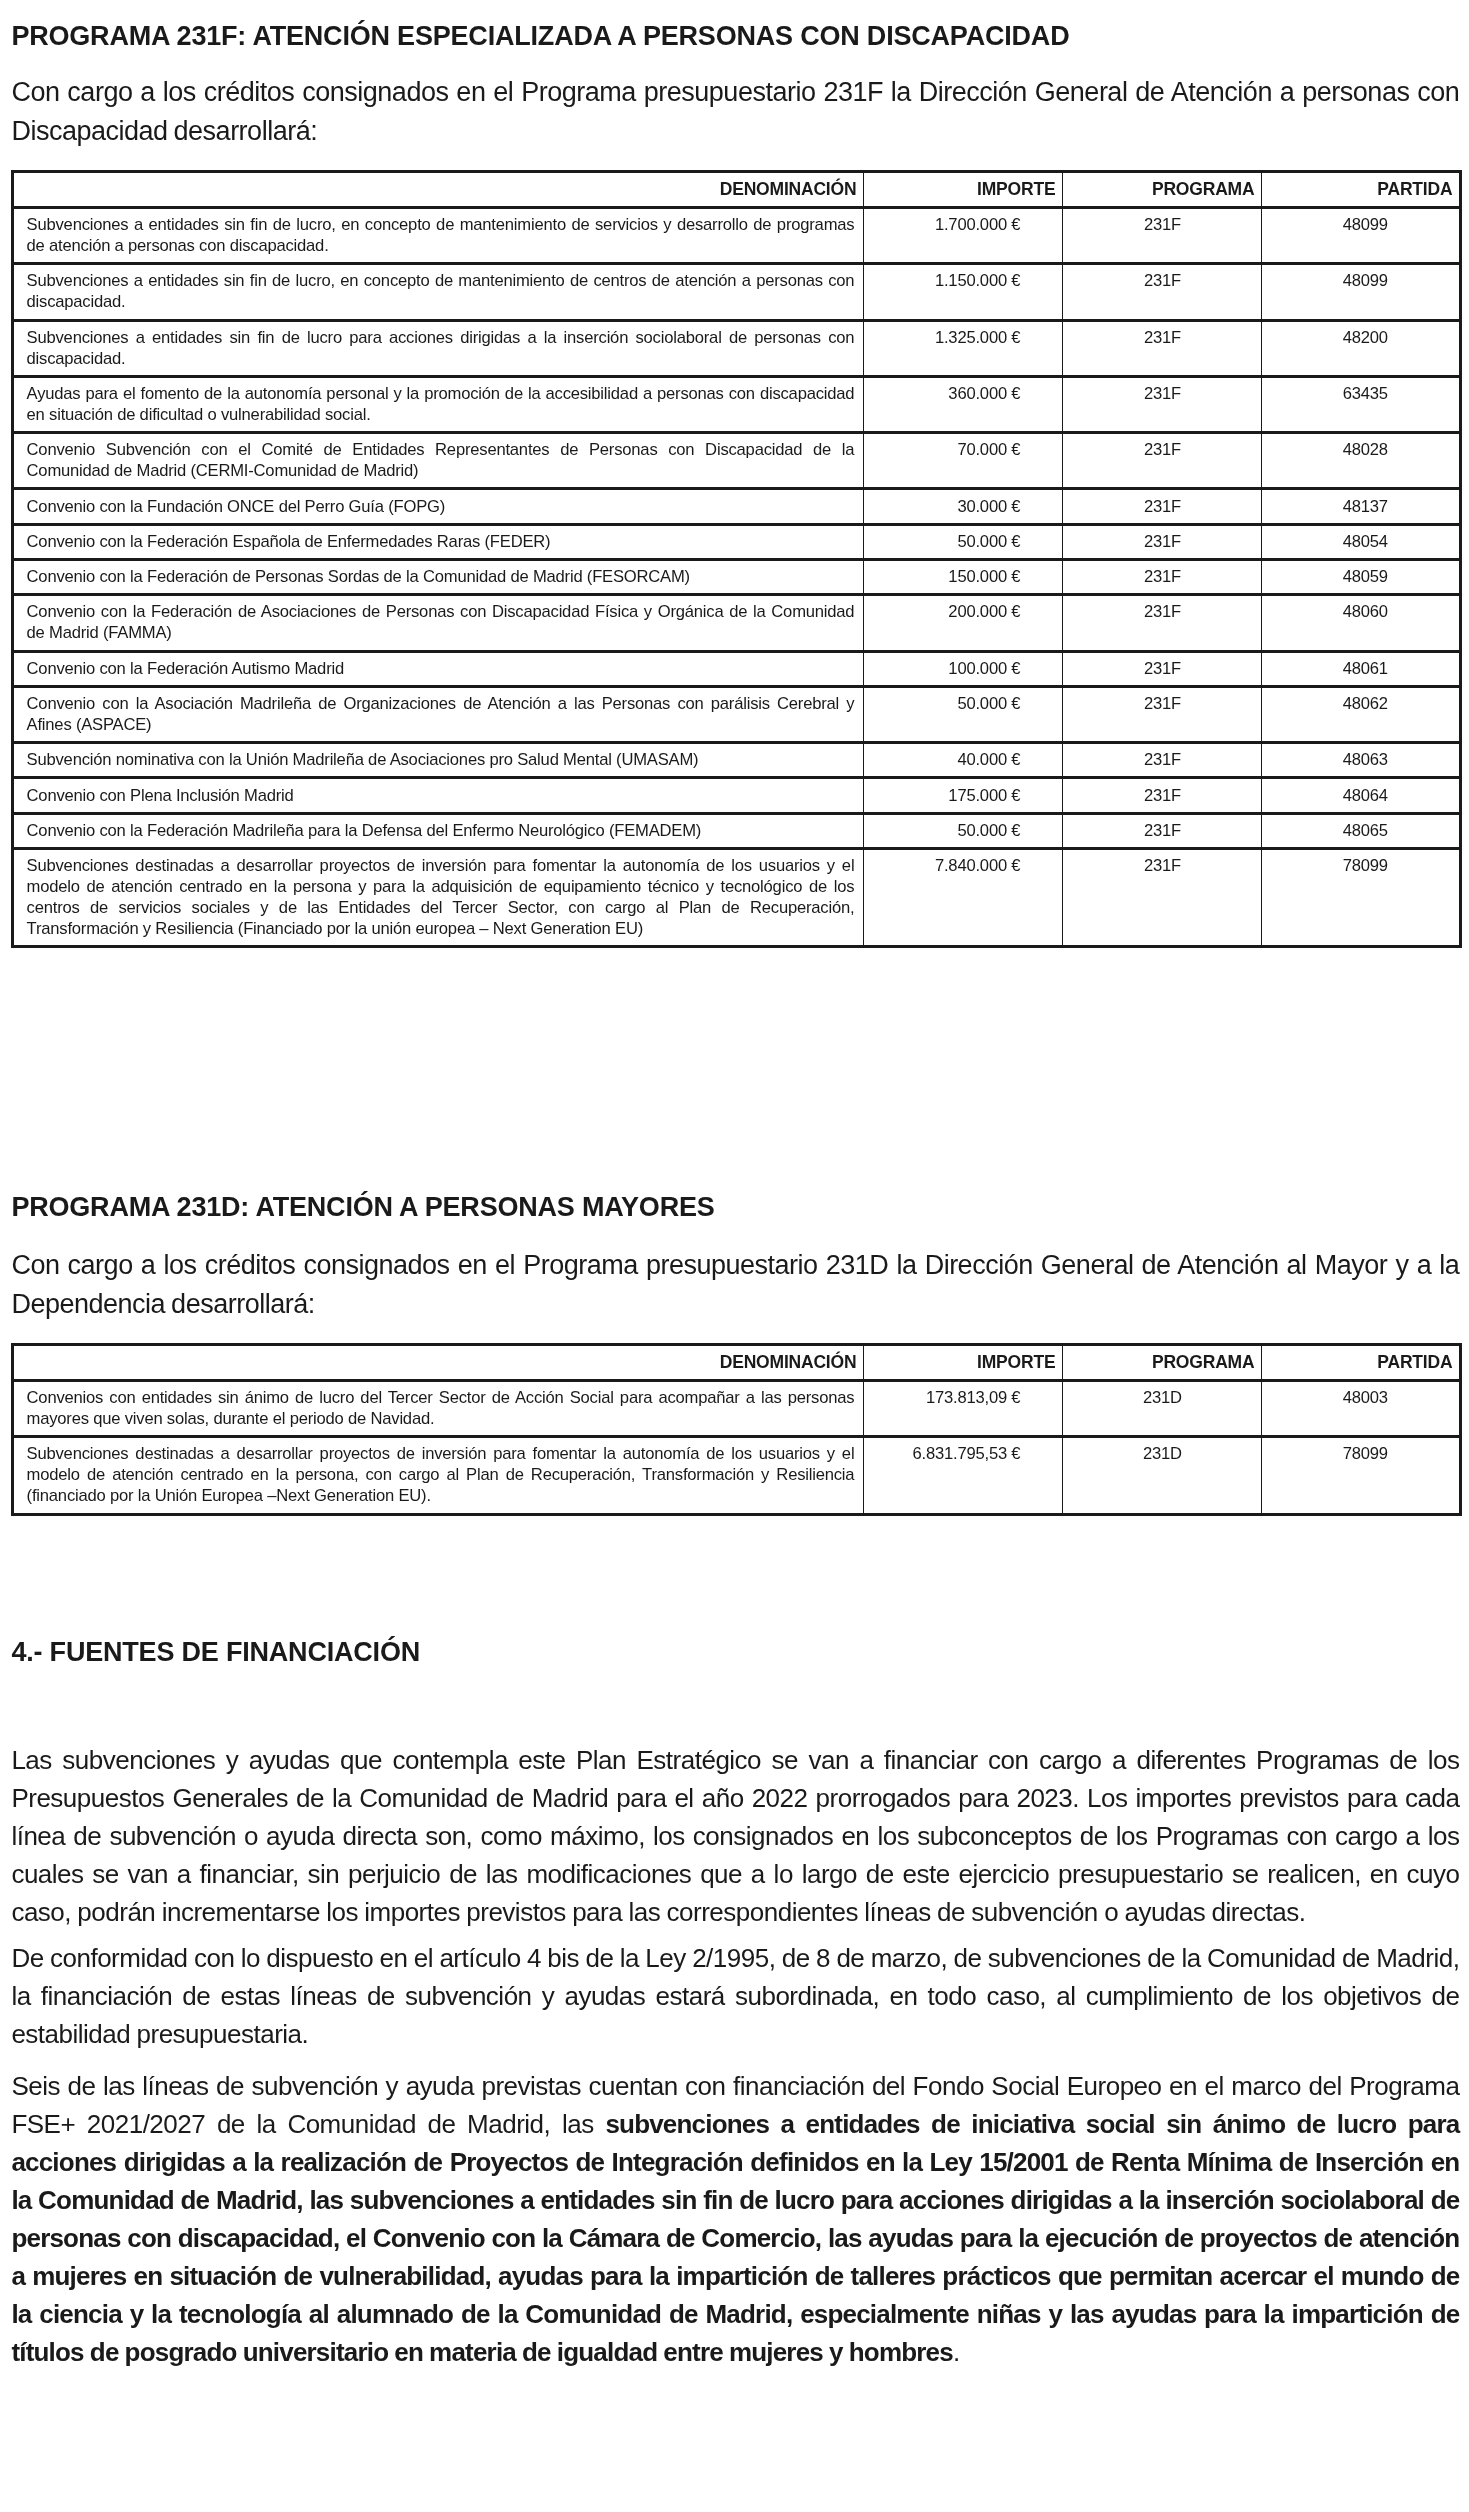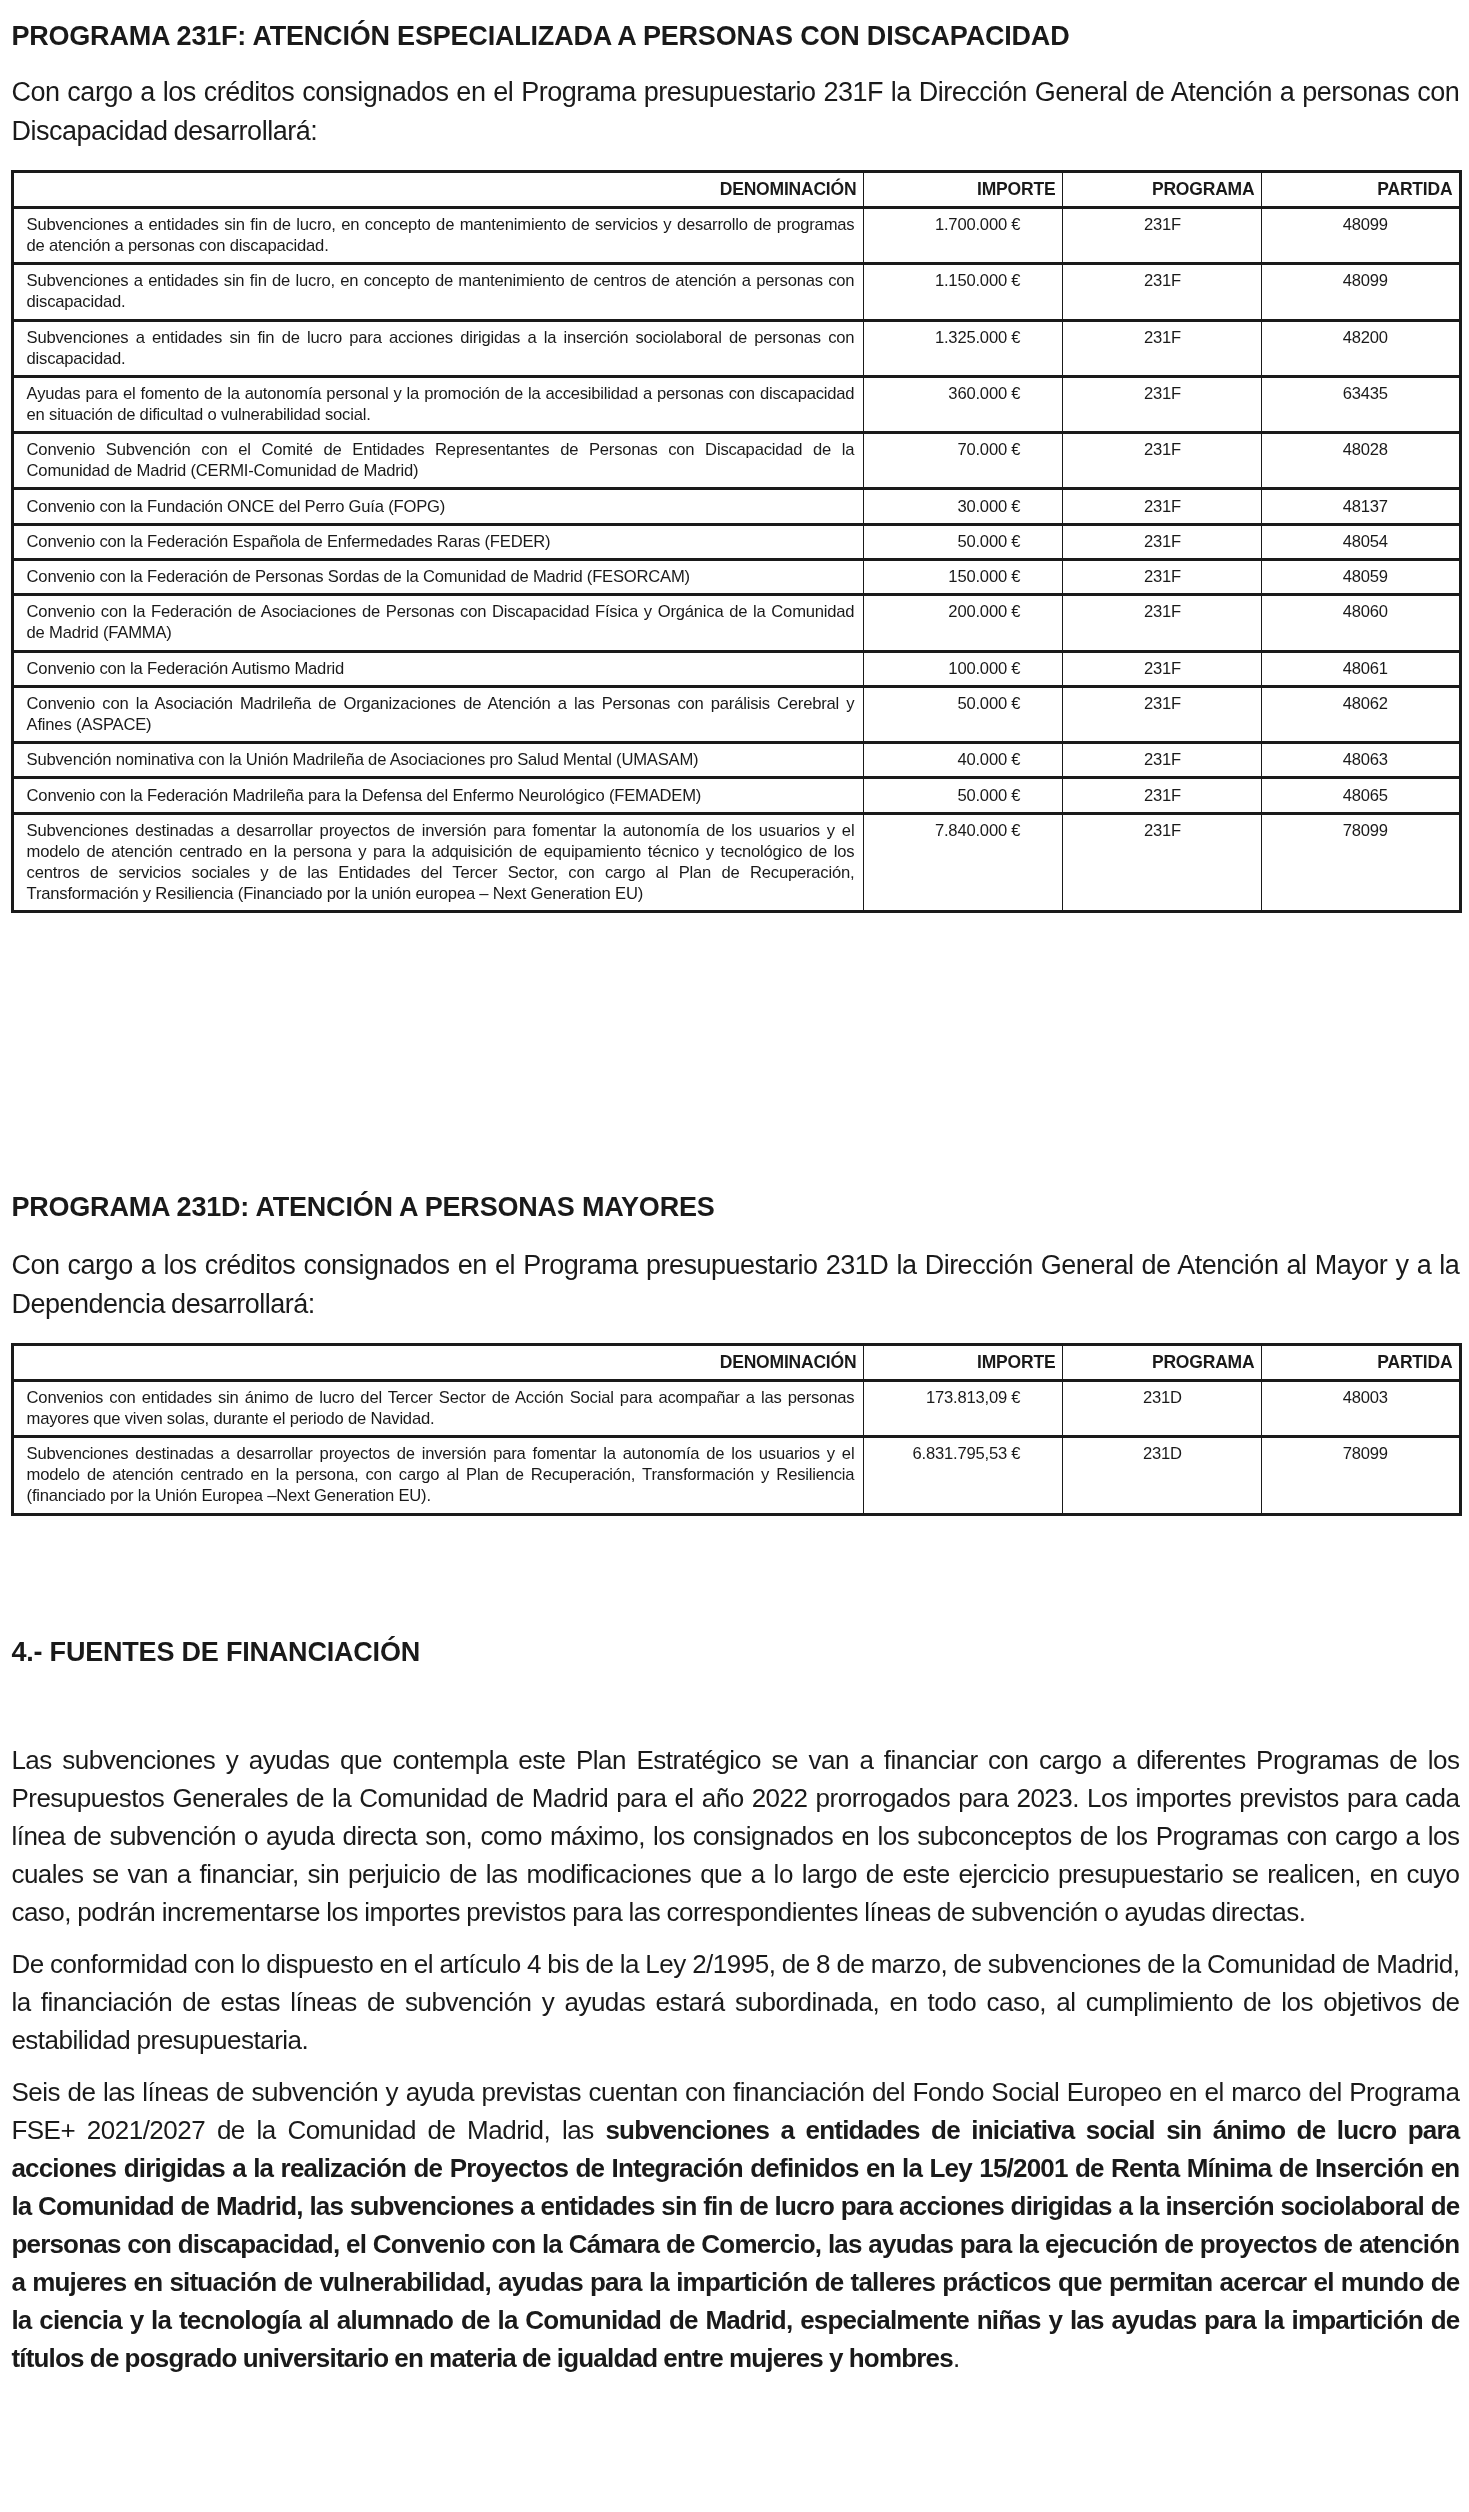--- a/index.html
+++ b/index.html
@@ -141,20 +141,26 @@
           <td class="prog">231F</td>
           <td class="part">48062</td>
         </tr>
         <tr>
           <td class="den">Subvención nominativa con la Unión Madrileña de Asociaciones pro Salud Mental (UMASAM)</td>
           <td class="imp">40.000 €</td>
           <td class="prog">231F</td>
           <td class="part">48063</td>
         </tr>
         <tr>
+          <td class="den">Convenio con Plena Inclusión Madrid</td>
+          <td class="imp">175.000 €</td>
+          <td class="prog">231F</td>
+          <td class="part">48064</td>
+        </tr>
+        <tr>
           <td class="den">Convenio con la Federación Madrileña para la Defensa del Enfermo Neurológico (FEMADEM)</td>
           <td class="imp">50.000 €</td>
           <td class="prog">231F</td>
           <td class="part">48065</td>
         </tr>
         <tr>
           <td class="den">Subvenciones destinadas a desarrollar proyectos de inversión para fomentar la autonomía de los usuarios y el modelo de atención centrado en la persona y para la adquisición de equipamiento técnico y tecnológico de los centros de servicios sociales y de las Entidades del Tercer Sector, con cargo al Plan de Recuperación, Transformación y Resiliencia (Financiado por la unión europea – Next Generation EU)</td>
           <td class="imp">7.840.000 €</td>
           <td class="prog">231F</td>
           <td class="part">78099</td>
@@ -192,18 +198,18 @@
           <td class="imp">6.831.795,53 €</td>
           <td class="prog">231D</td>
           <td class="part">78099</td>
         </tr>
       </tbody>
   </table>
 
   <h2 class="h abs" style="top:1637px;">4.- FUENTES DE FINANCIACIÓN</h2>
   <div class="abs" style="top:1741px;">
     <p class="para">Las subvenciones y ayudas que contempla este Plan Estratégico se van a financiar con cargo a diferentes Programas de los Presupuestos Generales de la Comunidad de Madrid para el año 2022 prorrogados para 2023. Los importes previstos para cada línea de subvención o ayuda directa son, como máximo, los consignados en los subconceptos de los Programas con cargo a los cuales se van a financiar, sin perjuicio de las modificaciones que a lo largo de este ejercicio presupuestario se realicen, en cuyo caso, podrán incrementarse los importes previstos para las correspondientes líneas de subvención o ayudas directas.</p>
-    <p class="para" style="margin-top:14px;">De conformidad con lo dispuesto en el artículo 4 bis de la Ley 2/1995, de 8 de marzo, de subvenciones de la Comunidad de Madrid, la financiación de estas líneas de subvención y ayudas estará subordinada, en todo caso, al cumplimiento de los objetivos de estabilidad presupuestaria.</p>
+    <p class="para" style="margin-top:8px;">De conformidad con lo dispuesto en el artículo 4 bis de la Ley 2/1995, de 8 de marzo, de subvenciones de la Comunidad de Madrid, la financiación de estas líneas de subvención y ayudas estará subordinada, en todo caso, al cumplimiento de los objetivos de estabilidad presupuestaria.</p>
     <p class="para" style="margin-top:14px;"><span>Seis de las líneas de subvención y ayuda previstas cuentan con financiación del Fondo Social Europeo en el marco del Programa FSE+ 2021/2027 de la Comunidad de Madrid, las </span><b>subvenciones a entidades de iniciativa social sin ánimo de lucro para acciones dirigidas a la realización de Proyectos de Integración definidos en la Ley 15/2001 de Renta Mínima de Inserción en la Comunidad de Madrid, las subvenciones a entidades sin fin de lucro para acciones dirigidas a la inserción sociolaboral de personas con discapacidad, el Convenio con la Cámara de Comercio, las ayudas para la ejecución de proyectos de atención a mujeres en situación de vulnerabilidad, ayudas para la impartición de talleres prácticos que permitan acercar el mundo de la ciencia y la tecnología al alumnado de la Comunidad de Madrid, especialmente niñas y las ayudas para la impartición de títulos de posgrado universitario en materia de igualdad entre mujeres y hombres</b><span>.</span></p>
   </div>
 
 </div>
 
 
 </body></html>

